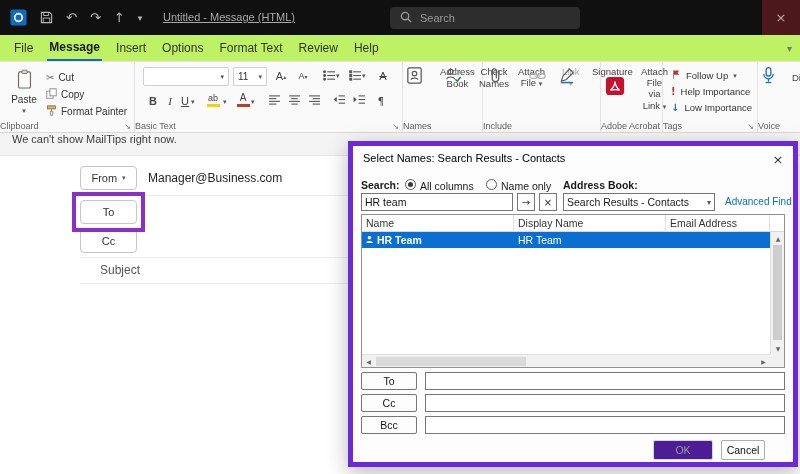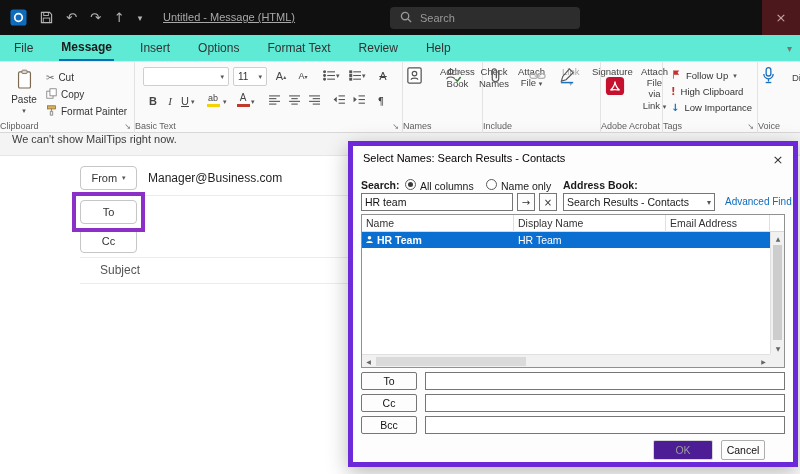--- a/index.html
+++ b/index.html
@@ -13,22 +13,22 @@
   .titlebar { position:absolute; left:0; top:0; width:800px; height:35px; background:#101010; }
   .tb-left { position:absolute; left:10px; top:0; height:35px; display:flex; align-items:center; gap:13px; }
   .tbi { display:inline-flex; align-items:center; justify-content:center; color:#b5b5b5; font-size:13px; cursor:default; }
   .tb-title { position:absolute; left:163px; top:0; height:18px; line-height:35px; color:#a9a9a9; font-size:11px;text-decoration:underline; }
   .tb-search { position:absolute; left:390px; top:7px; width:190px; height:22px; background:#2d2d2d; border-radius:4px;
                display:flex; align-items:center; gap:8px; padding-left:10px; }
   .tb-search-text { color:#9a9a9a; font-size:11px; }
   .tb-close { position:absolute; right:0; top:0; width:38px; height:35px; background:#4d181c; display:flex; align-items:center; justify-content:center; color:#caa6a9; font-size:13px; }
 
   
-  .menubar { position:absolute; left:0; top:35px; width:800px; height:27px; background:#5eead4; border-bottom:1px solid #e4e4e4;
-             display:flex; align-items:stretch; gap:24px; padding:0 0 0 12px; font-size:12px; color:#333; }
+  .menubar { position:absolute; left:0; top:35px; width:800px; height:27px; background:#bef264; border-bottom:1px solid #e4e4e4;
+             display:flex; align-items:stretch; gap:12px; padding:0 0 0 12px; font-size:12px; color:#333; }
   .tab { display:flex; align-items:center; padding:0 2px; cursor:default; }
   .tab.active { font-weight:bold; color:#1a1a1a; border-bottom:2.5px solid #0f6cbd; }
   .menubar-right { position:absolute; right:8px; top:0; height:27px; display:flex; align-items:center; color:#777; font-size:10px; }
 
   
   .ribbon { position:absolute; left:0; top:62px; width:800px; height:71px; background:#fafafa; border-bottom:1px solid #d8d8d8; }
   .rgroup { position:absolute; top:0; height:71px; border-right:1px solid #e3e3e3; }
   .glabel { position:absolute; bottom:2px; left:0; width:100%; font-size:9px; color:#5f5f5f; }
   .launcher { position:absolute; bottom:2px; right:3px; font-size:8px; color:#777; cursor:default; }
   .chev { font-family:"DejaVu Sans",sans-serif; font-size:7px; color:#555; }
@@ -393,21 +393,21 @@
           <svg width="10" height="11" viewBox="0 0 12 12">
               <path d="M3 1 v10" stroke="#888" stroke-width="1.2"></path>
               <path d="M3.6 1.3 h6.2 l-1.9 2.5 1.9 2.5 h-6.2 Z" fill="#c6302c"></path>
             </svg>
         </span>
         <span>Follow Up</span>
         <span class="chev">▾</span>
       </div>
       <div class="tagrow" style="top:22px">
         <span class="glyph" style="color:#c6302c;font-weight:bold;font-size:10px">!</span>
-        <span>High Clipboard</span>
+        <span>Help Importance</span>
       </div>
       <div class="tagrow" style="top:38px">
         <span class="glyph" style="color:#1a6fbe;font-weight:bold;font-size:10px">↓</span>
         <span>Low Importance</span>
       </div>
       <div class="glabel">Tags</div>
       <span class="launcher glyph">↘</span>
     </div>
 
     <div class="rgroup" style="left:758px;width:42px;border-right:none">

